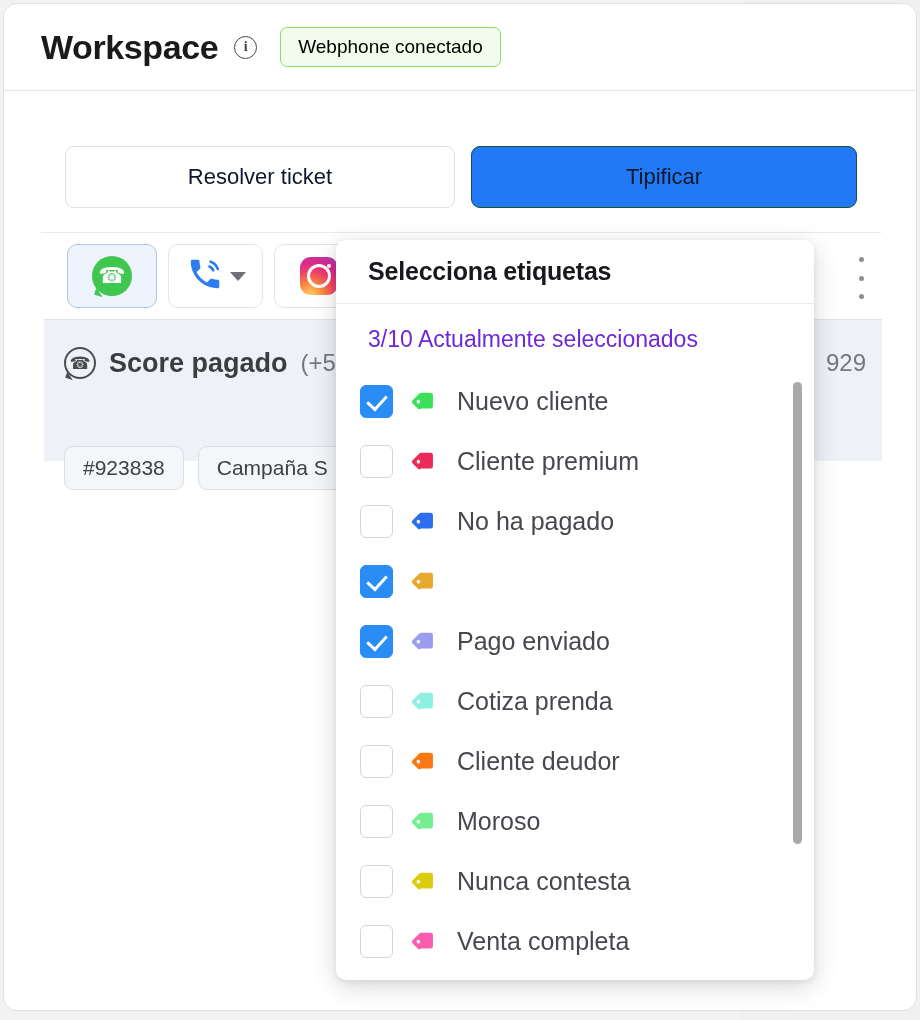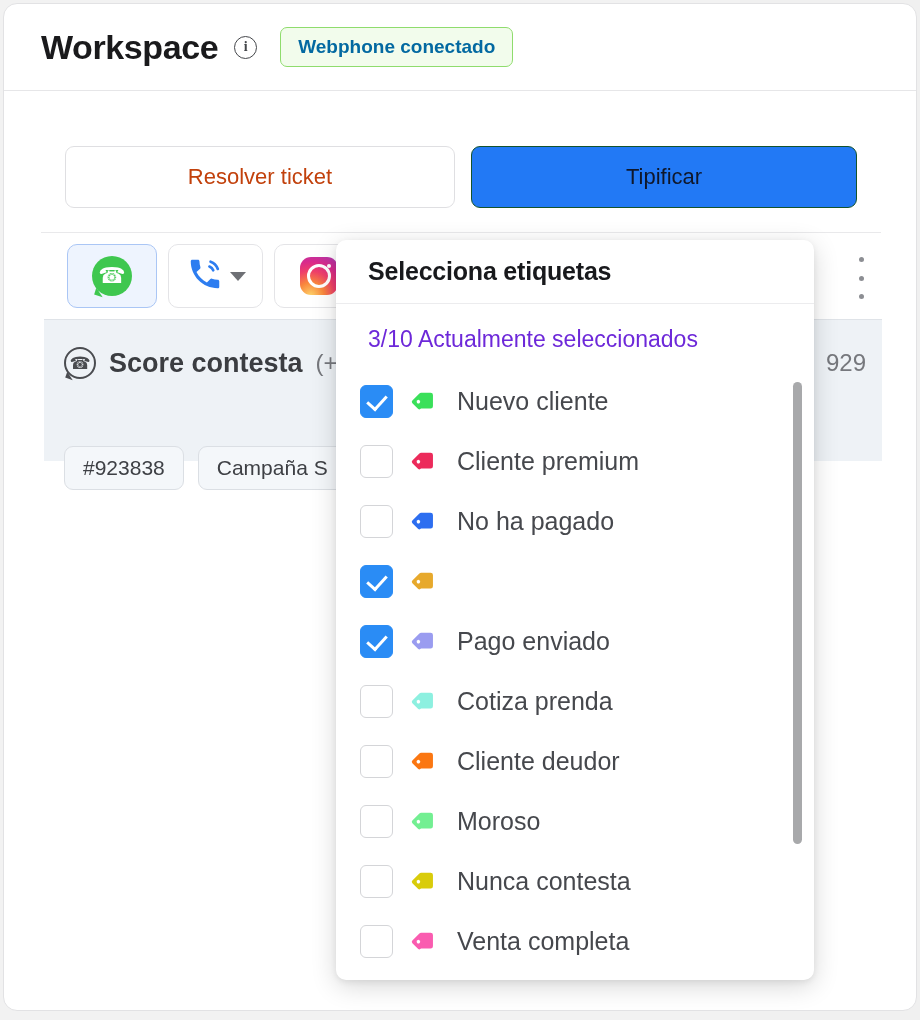--- a/index.html
+++ b/index.html
@@ -63,24 +63,23 @@
     color: #44464a;
     font-family: "Liberation Serif", serif;
     line-height: 1;
   }
   .badge {
     margin-left: 23px;
     padding: 9px 17px 10px 17px;
     border: 1.6px solid #8fdc6d;
     border-radius: 7px;
     background: #f2fcec;
-    color: #0369a1;
+    color: #000000;
     font-size: 19px;
     line-height: 1;
-    font-weight: bold;
   }
 
   
   .actions {
     position: absolute;
     left: 61px;
     top: 142px;
     display: flex;
     gap: 16px;
   }
@@ -91,21 +90,21 @@
     display: flex;
     align-items: center;
     justify-content: center;
     cursor: pointer;
     user-select: none;
   }
   .btn-secondary {
     width: 390px;
     background: #ffffff;
     border: 1px solid #dfdfe2;
-    color: #c2410c;
+    color: #0f172a;
   }
   .btn-primary {
     width: 386px;
     background: #2279f5;
     border: 1px solid #14532d;
     color: #0f172a;
   }
 
   
   .channel-divider {
@@ -419,21 +418,21 @@
       <span></span>
         <span></span>
         <span></span>
     </div>
 
     <div class="contact-strip">
       <div class="contact-title-row">
         <span class="wa-outline">
           <span class="wa-outline-inner">☎</span>
         </span>
-        <span class="contact-name">Score contesta</span>
+        <span class="contact-name">Score pagado</span>
         <span class="contact-phone">(+5</span>
       </div>
       <div class="chips">
         <span class="chip">#923838</span>
         <span class="chip">Campaña S</span>
       </div>
       <span class="contact-phone" style="position:absolute; right:16px; top:29px;">929</span>
     </div>
 
     <div class="panel">

